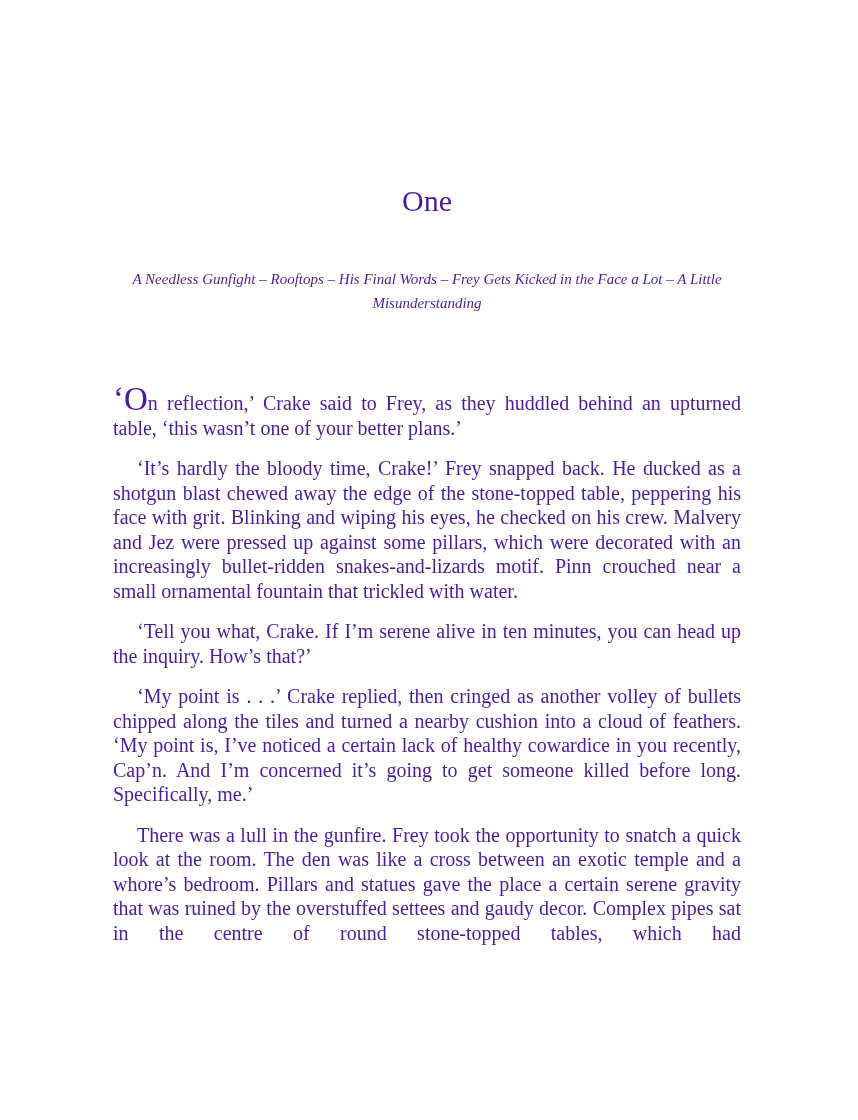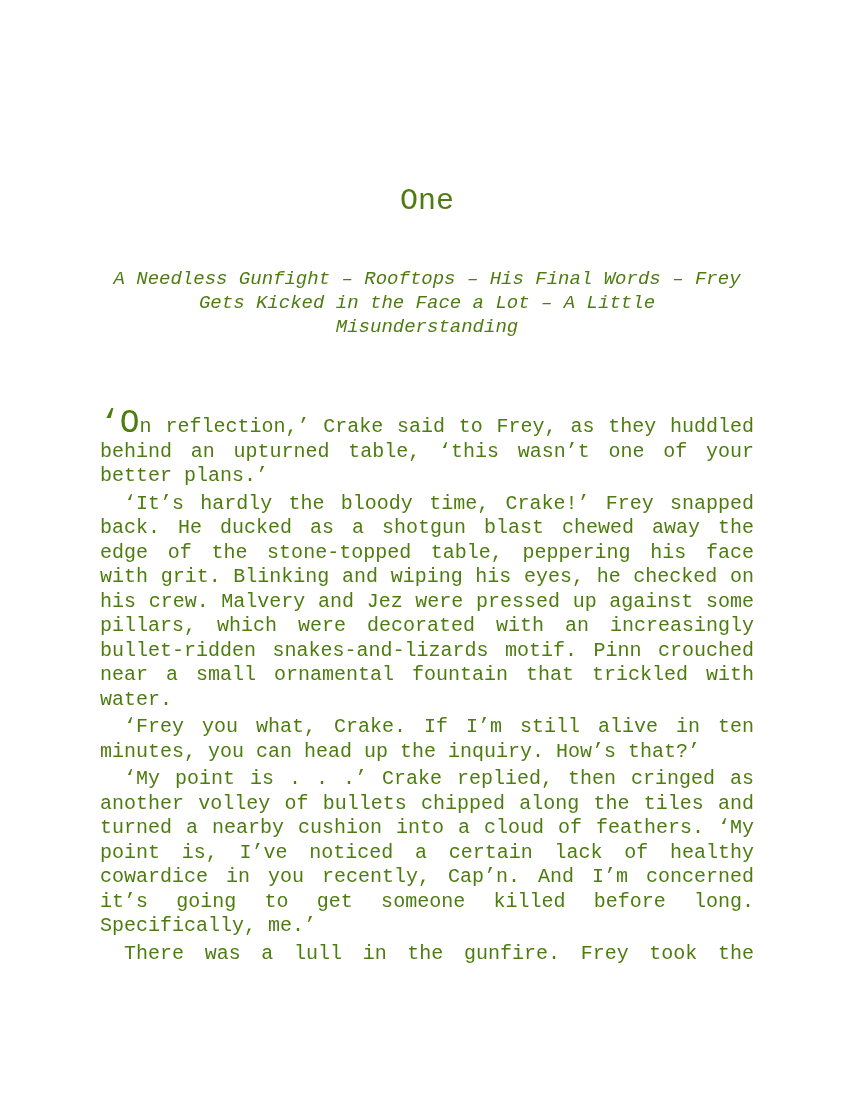--- a/index.html
+++ b/index.html
@@ -6,51 +6,51 @@
     margin: 0;
     padding: 0;
     background: #ffffff;
   }
   .page {
     position: relative;
     width: 858px;
     height: 968px;
     background: #ffffff;
     overflow: hidden;
-    font-family: Liberation Mono, monospace;
-    color: #4d7c0f;
+    font-family: Liberation Serif, serif;
+    color: #4c1d95;
   }
   .text-column {
     margin-left: 97px;
     width: 660px;
   }
   .chapter-title {
     margin: 0;
     padding-top: 184px;
     font-size: 30px;
     font-weight: normal;
     line-height: 34px;
     text-align: center;
   }
   .chapter-subtitle {
     margin: 16px;
     margin-top: 49px;
-    font-size: 19px;
+    font-size: 15px;
     font-style: italic;
     line-height: 24px;
     text-align: center;
   }
   .body-text {
     margin-top: 76px;
     font-size: 20px;
     line-height: 24.5px;
     text-align: justify;
   }
   p.para {
-    margin: 3px;
+    margin: 16px;
     padding: 0;
     text-indent: 24px;
     hyphens: none;
     word-spacing: normal;
   }
   p.para.first {
     text-indent: 0;
   }
   p.para.last {
     text-align-last: justify;
@@ -63,18 +63,18 @@
 </head>
 <body>
 
 <div class="page">
   <div class="text-column">
     <h1 class="chapter-title">One</h1>
     <div class="chapter-subtitle">A Needless Gunfight – Rooftops – His Final Words – Frey Gets Kicked in the Face a Lot – A Little Misunderstanding</div>
     <div class="body-text">
         <p class="para first"><span class="initial">‘O</span>n reflection,’ Crake said to Frey, as they huddled behind an upturned table, ‘this wasn’t one of your better plans.’</p>
         <p class="para">‘It’s hardly the bloody time, Crake!’ Frey snapped back. He ducked as a shotgun blast chewed away the edge of the stone-topped table, peppering his face with grit. Blinking and wiping his eyes, he checked on his crew. Malvery and Jez were pressed up against some pillars, which were decorated with an increasingly bullet-ridden snakes-and-lizards motif. Pinn crouched near a small ornamental fountain that trickled with water.</p>
-        <p class="para">‘Frey you what, Crake. If I’m still alive in ten minutes, you can head up the inquiry. How’s that?’</p>
+        <p class="para">‘Tell you what, Crake. If I’m serene alive in ten minutes, you can head up the inquiry. How’s that?’</p>
         <p class="para">‘My point is . . .’ Crake replied, then cringed as another volley of bullets chipped along the tiles and turned a nearby cushion into a cloud of feathers. ‘My point is, I’ve noticed a certain lack of healthy cowardice in you recently, Cap’n. And I’m concerned it’s going to get someone killed before long. Specifically, me.’</p>
         <p class="para last">There was a lull in the gunfire. Frey took the opportunity to snatch a quick look at the room. The den was like a cross between an exotic temple and a whore’s bedroom. Pillars and statues gave the place a certain serene gravity that was ruined by the overstuffed settees and gaudy decor. Complex pipes sat in the centre of round stone-topped tables, which had</p>
       </div>
   </div>
 </div>
 
 </body></html>

